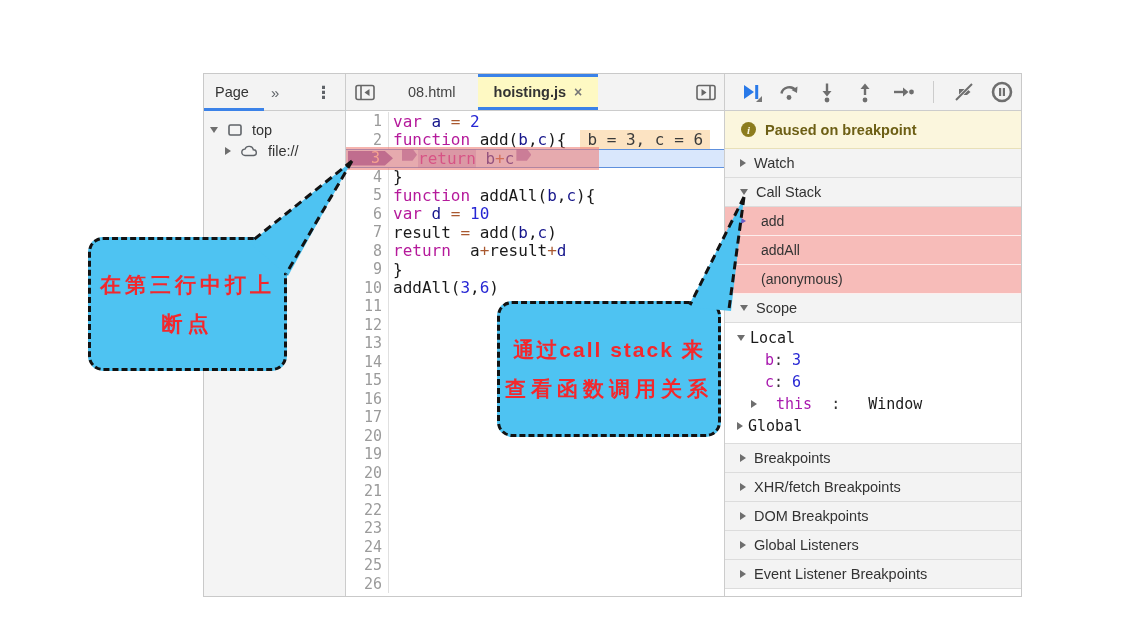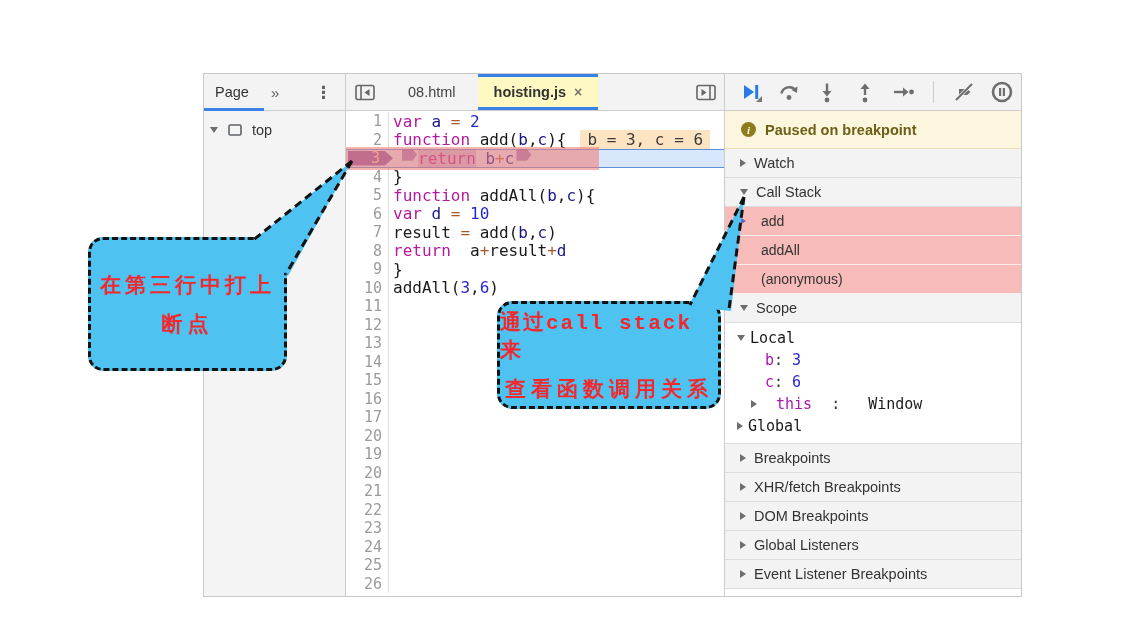--- a/index.html
+++ b/index.html
@@ -95,23 +95,23 @@
   .vname { color:#a819ae; }
   .vcolon { color:#333; white-space:pre; }
   .vval { color:var(--num); }
   .vval.obj { color:#1a1a1a; }
 
   
   .bubble { position:absolute; background:var(--bubble); border:3px dashed #121212;
             border-radius:15px; z-index:8; display:flex; flex-direction:column;
             align-items:center; justify-content:center; gap:11px;
             color:var(--bubble-text); font-size:21px; font-weight:bold;
-            font-family:Liberation Mono, monospace; }
+            font-family:Liberation Sans, sans-serif; }
   .bubble.left  { left:88px;  top:237px; width:199px; height:134px; letter-spacing:4px; }
-  .bubble.right { left:497px; top:301px; width:224px; height:108px; letter-spacing:2px; }
+  .bubble.right { left:497px; top:301px; width:224px; height:136px; letter-spacing:2px; }
   .bubble .l2 { letter-spacing:5px; }
   .tails { position:absolute; left:0; top:0; width:1142px; height:636px; z-index:9; pointer-events:none; }
   .tail-fill { fill:var(--bubble); }
   .tail-edge { stroke:#121212; stroke-width:3; stroke-dasharray:8 5; fill:none; }
 
   svg.ic { display:block; }
 </style>
 </head>
 <body>
 
@@ -127,20 +127,27 @@
         <span class="chev">»</span>
         <span class="kebab">⋮</span>
       </div>
       <div class="tree">
         <div class="tree-row">
           <span class="tri-d"></span>
           <svg class="ic" width="14" height="12" viewBox="0 0 14 12">
               <rect x="1" y="1" width="12" height="10" rx="1.5" fill="none" stroke="#5f6368" stroke-width="1.6"></rect>
             </svg>
           <span>top</span>
+        </div>
+        <div class="tree-row indent">
+          <span class="tri-r"></span>
+          <svg class="ic" width="17" height="12" viewBox="0 0 17 12">
+              <path d="M4 10.5 a3.2 3.2 0 0 1 0-6.4 a4.3 4 0 0 1 8.3 0.6 a2.9 2.9 0 0 1 0.2 5.8 z" fill="none" stroke="#5f6368" stroke-width="1.4"></path>
+            </svg>
+          <span>file://</span>
         </div>
       </div>
     </div>
 
     <div class="editor">
       <div class="strip editor-strip">
         <span class="navbtn">
           <svg class="ic" width="20" height="17" viewBox="0 0 20 17">
               <rect x="1" y="1.5" width="18" height="14" rx="2" fill="none" stroke="#666" stroke-width="1.6"></rect>
               <line x1="6" y1="1.5" x2="6" y2="15.5" stroke="#666" stroke-width="1.6"></line>

